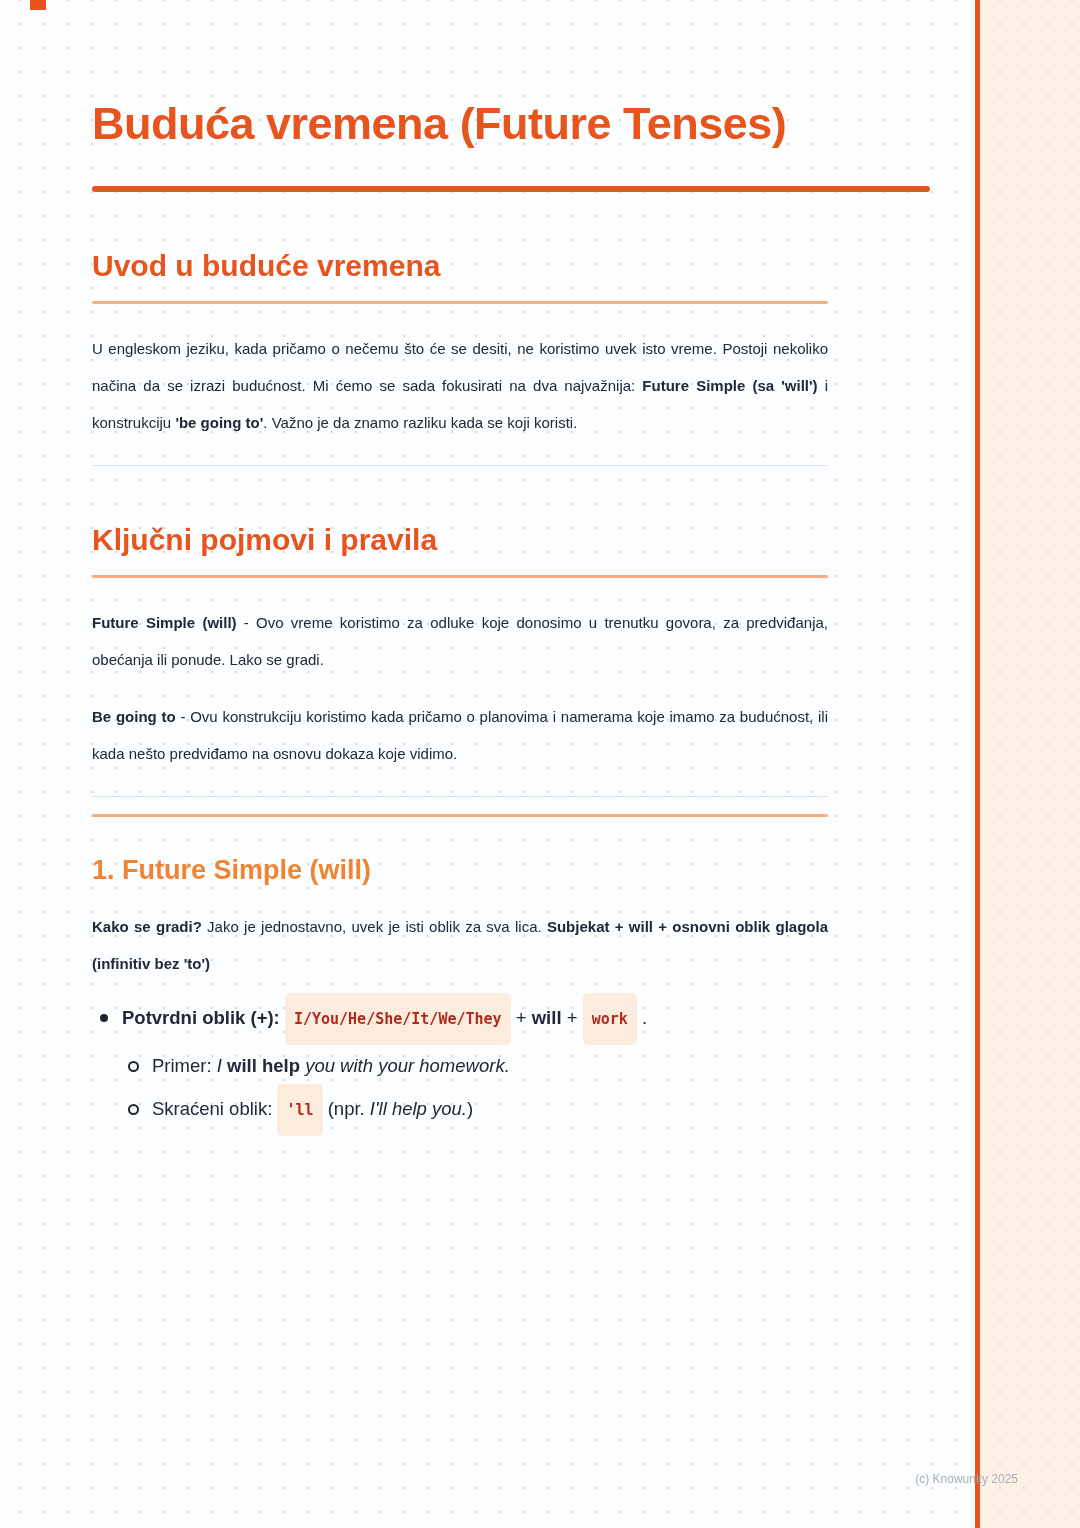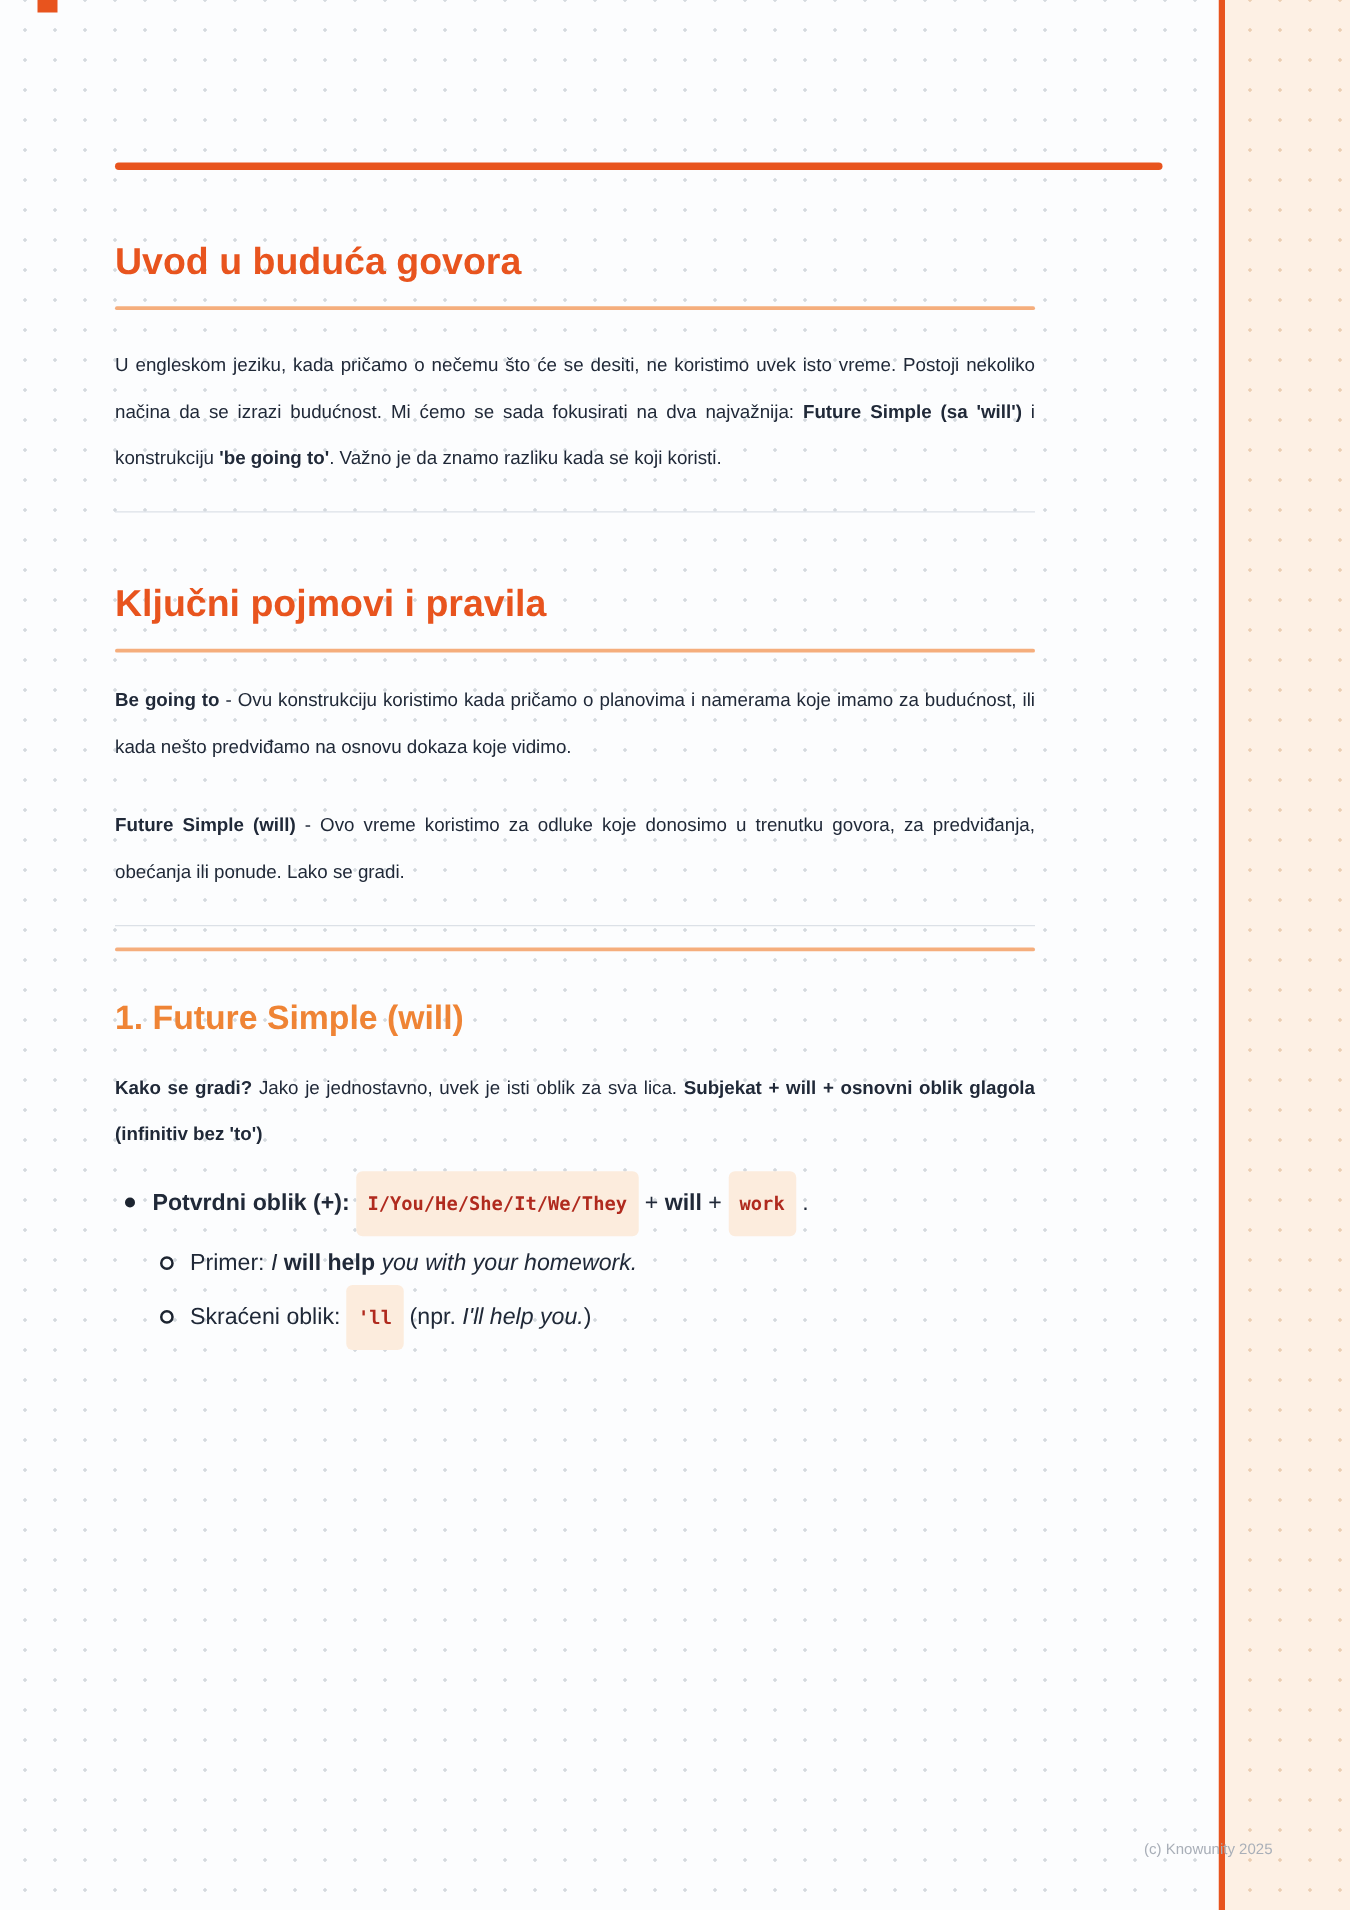--- a/index.html
+++ b/index.html
@@ -150,35 +150,36 @@
 </head>
 <body>
 
 <div class="page">
   <div class="corner-tab"></div>
   <div class="margin-rail"></div>
   <div class="margin-line"></div>
 
   <main class="content">
 
+    <h1 class="doc-title">Buduća vremena (Future Tenses)</h1>
     <div class="title-rule"></div>
 
     <section>
-      <h2 class="h2">Uvod u buduća govora</h2>
+      <h2 class="h2">Uvod u buduće vremena</h2>
       <div class="h2-rule"></div>
       <p class="body just"><span class="run">U engleskom jeziku, kada pričamo o nečemu što će se desiti, ne koristimo uvek isto vreme. Postoji nekoliko načina da se izrazi budućnost. Mi ćemo se sada fokusirati na dva najvažnija: </span><strong class="run">Future Simple (sa 'will')</strong><span class="run"> i konstrukciju </span><strong class="run">'be going to'</strong><span class="run">. Važno je da znamo razliku kada se koji koristi.</span></p>
     </section>
 
     <hr class="divider">
 
     <section>
       <h2 class="h2">Ključni pojmovi i pravila</h2>
       <div class="h2-rule"></div>
+      <p class="body just"><strong class="run">Future Simple (will)</strong><span class="run"> - Ovo vreme koristimo za odluke koje donosimo u trenutku govora, za predviđanja, obećanja ili ponude. Lako se gradi.</span></p>
       <p class="body just tight"><strong class="run">Be going to</strong><span class="run"> - Ovu konstrukciju koristimo kada pričamo o planovima i namerama koje imamo za budućnost, ili kada nešto predviđamo na osnovu dokaza koje vidimo.</span></p>
-      <p class="body just"><strong class="run">Future Simple (will)</strong><span class="run"> - Ovo vreme koristimo za odluke koje donosimo u trenutku govora, za predviđanja, obećanja ili ponude. Lako se gradi.</span></p>
     </section>
 
     <hr class="divider">
 
     <section>
       <div class="h2-rule"></div>
 
       <h3 class="h3">1. Future Simple (will)</h3>
       <p class="body just tight"><strong class="run">Kako se gradi?</strong><span class="run"> Jako je jednostavno, uvek je isti oblik za sva lica. </span><strong class="run">Subjekat + will + osnovni oblik glagola (infinitiv bez 'to')</strong></p>
 

